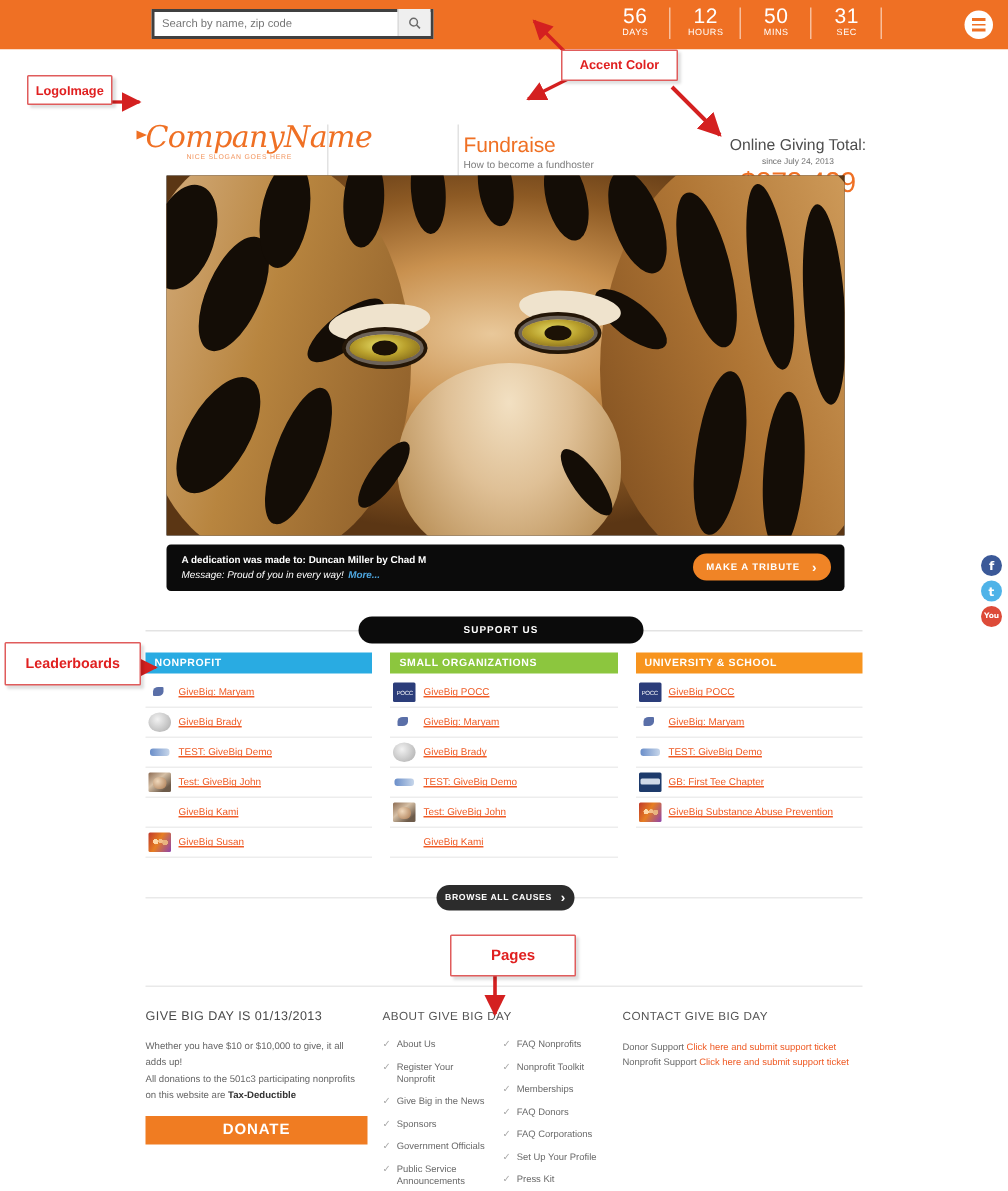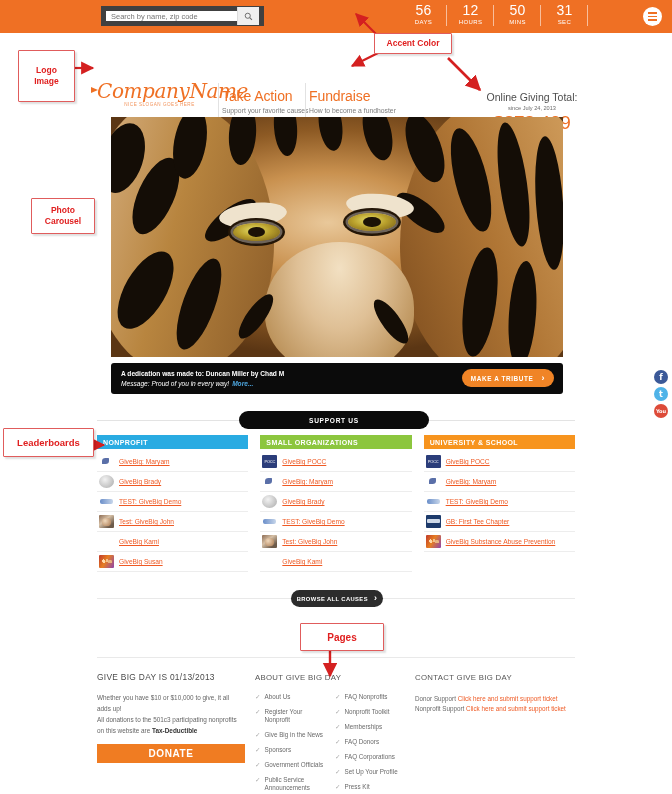--- a/index.html
+++ b/index.html
@@ -10,22 +10,22 @@
     overflow: hidden;
   }
   #page { position: relative; width: 672px; height: 794px; background: #fff; }
 
   
   .topbar {
     position: absolute; left: 0; top: 0; width: 672px; height: 33px;
     background: #ef7024;
   }
   .search-wrap {
-    position: absolute; left: 101px; top: 6px; width: 163px; height: 20px;
-    background: #fff; border: 5px solid #404040; display: flex; align-items: center;
+    position: absolute; left: 101px; top: 6px; width: 188px; height: 20px;
+    background: #fff; border: 2px solid #404040; display: flex; align-items: flex-end;
   }
   .search-input {
     flex: 1; border: none; outline: none; height: 18px;
     font-size: 7.5px; color: #9a9a9a; padding-left: 5px;
     font-family: "Liberation Sans", sans-serif; background: transparent;
   }
   .search-btn {
     width: 22px; height: 18px; background: #efefef; border-left: 1px solid #dcdcdc;
     display: flex; align-items: center; justify-content: center; cursor: pointer;
   }
@@ -306,24 +306,20 @@
   </div>
 
   <div class="header">
     <div class="logo">
       <div class="logo-bird"></div>
       <div class="logo-name">CompanyName</div>
       <div class="logo-slogan">NICE SLOGAN GOES HERE</div>
     </div>
 
     <div class="navsep" style="left:218px"></div>
-    <div class="navitem" style="left:222px">
-      <div class="nav-title">Take Action</div>
-      <div class="nav-sub">Support your favorite causes</div>
-    </div>
 
     <div class="navsep" style="left:305px"></div>
     <div class="navitem" style="left:309px">
       <div class="nav-title">Fundraise</div>
       <div class="nav-sub">How to become a fundhoster</div>
     </div>
 
     <div class="giving">
       <div class="giving-title">Online Giving Total:</div>
       <div class="giving-since">since July 24, 2013</div>
@@ -584,29 +580,25 @@
       </marker>
     </defs>
     <line x1="73" y1="68" x2="93" y2="68" stroke="#d42020" stroke-width="2.2" marker-end="url(#ah)"></line>
     <line x1="378" y1="36" x2="356" y2="14" stroke="#d42020" stroke-width="2.2" marker-end="url(#ah)"></line>
     <line x1="380" y1="52" x2="352" y2="66" stroke="#d42020" stroke-width="2.2" marker-end="url(#ah)"></line>
     <line x1="448" y1="58" x2="480" y2="90" stroke="#d42020" stroke-width="2.6" marker-end="url(#ah)"></line>
     <line x1="96" y1="445" x2="104" y2="445" stroke="#d42020" stroke-width="2" marker-end="url(#ah)"></line>
     <line x1="330" y1="650" x2="330" y2="676" stroke="#d42020" stroke-width="2.4" marker-end="url(#ah)"></line>
   </svg>
 
-  <div class="anno" style="left:18px;top:50px;width:57px;height:52px;flex-direction:column;">
+  <div class="anno" style="left:18px;top:50px;width:57px;height:20px;flex-direction:row;">
     <div>Logo</div>
     <div>Image</div>
   </div>
 
   <div class="anno" style="left:374px;top:33px;width:78px;height:21px;">Accent Color</div>
 
-  <div class="anno" style="left:31px;top:198px;width:64px;height:36px;flex-direction:column;">
-    <div>Photo</div>
-    <div>Carousel</div>
-  </div>
 
   <div class="anno" style="left:3px;top:428px;width:91px;height:29px;font-size:9.5px;">Leaderboards</div>
 
   <div class="anno" style="left:300px;top:623px;width:84px;height:28px;font-size:10px;">Pages</div>
 
 </div>
 
 </body></html>

